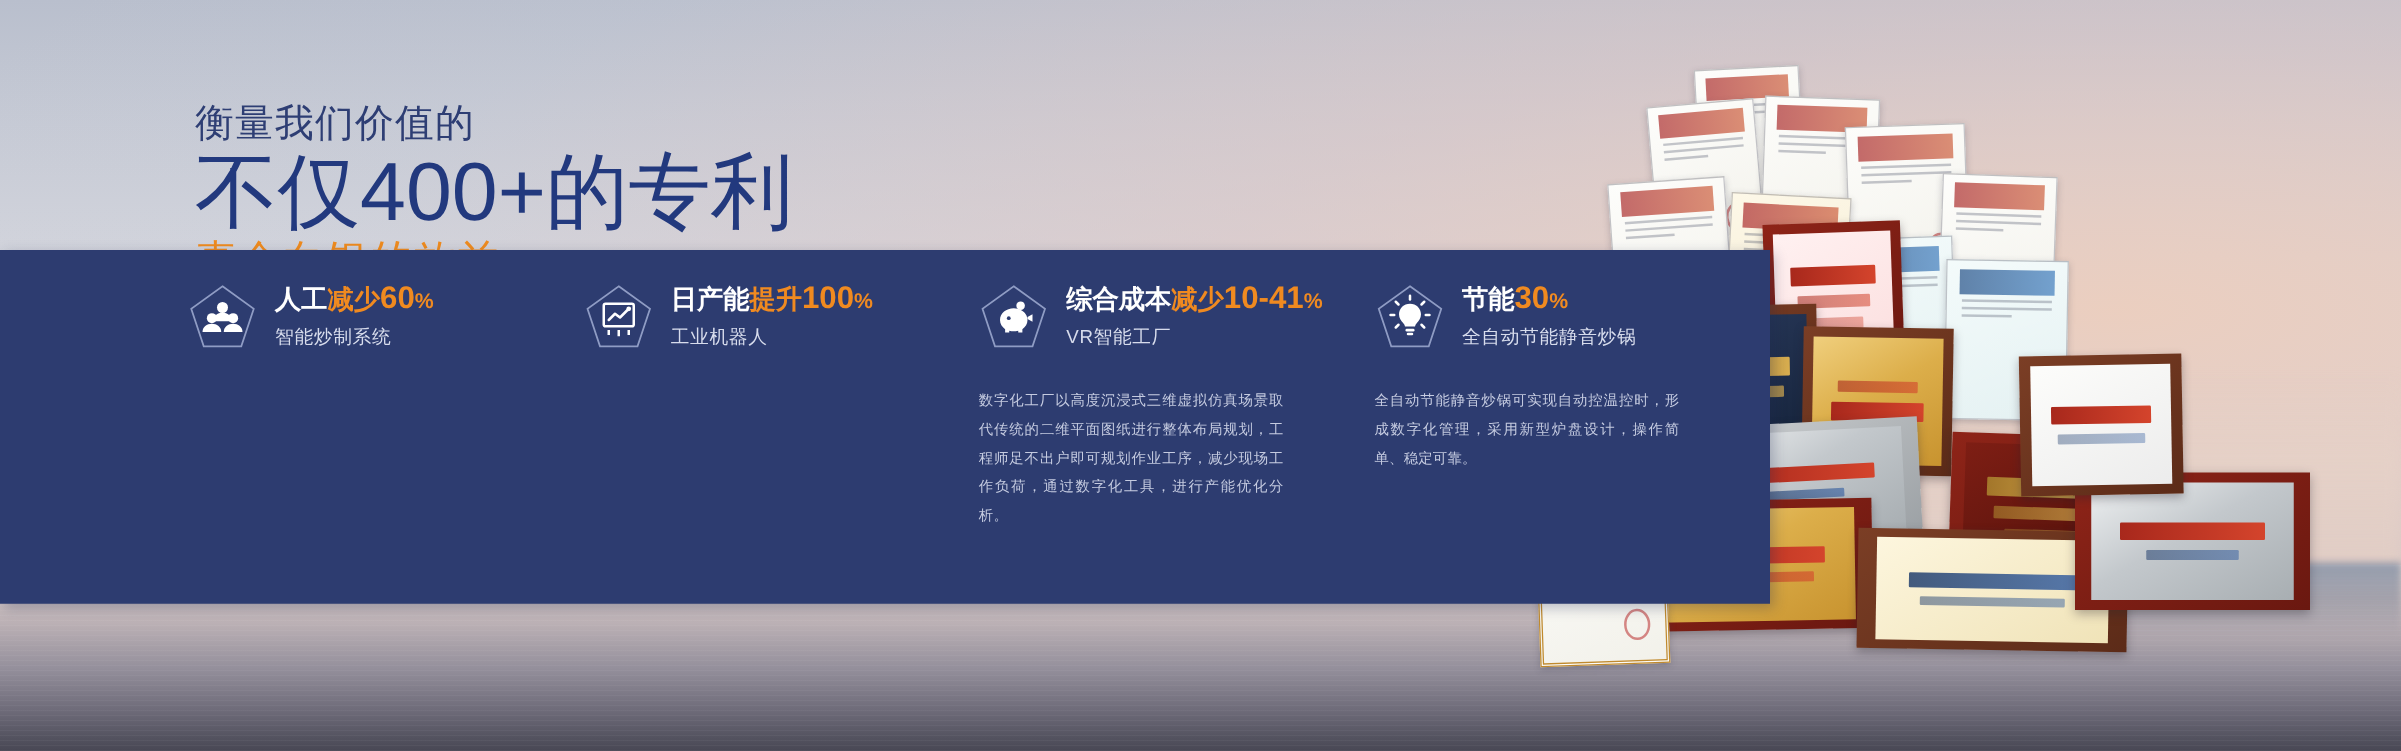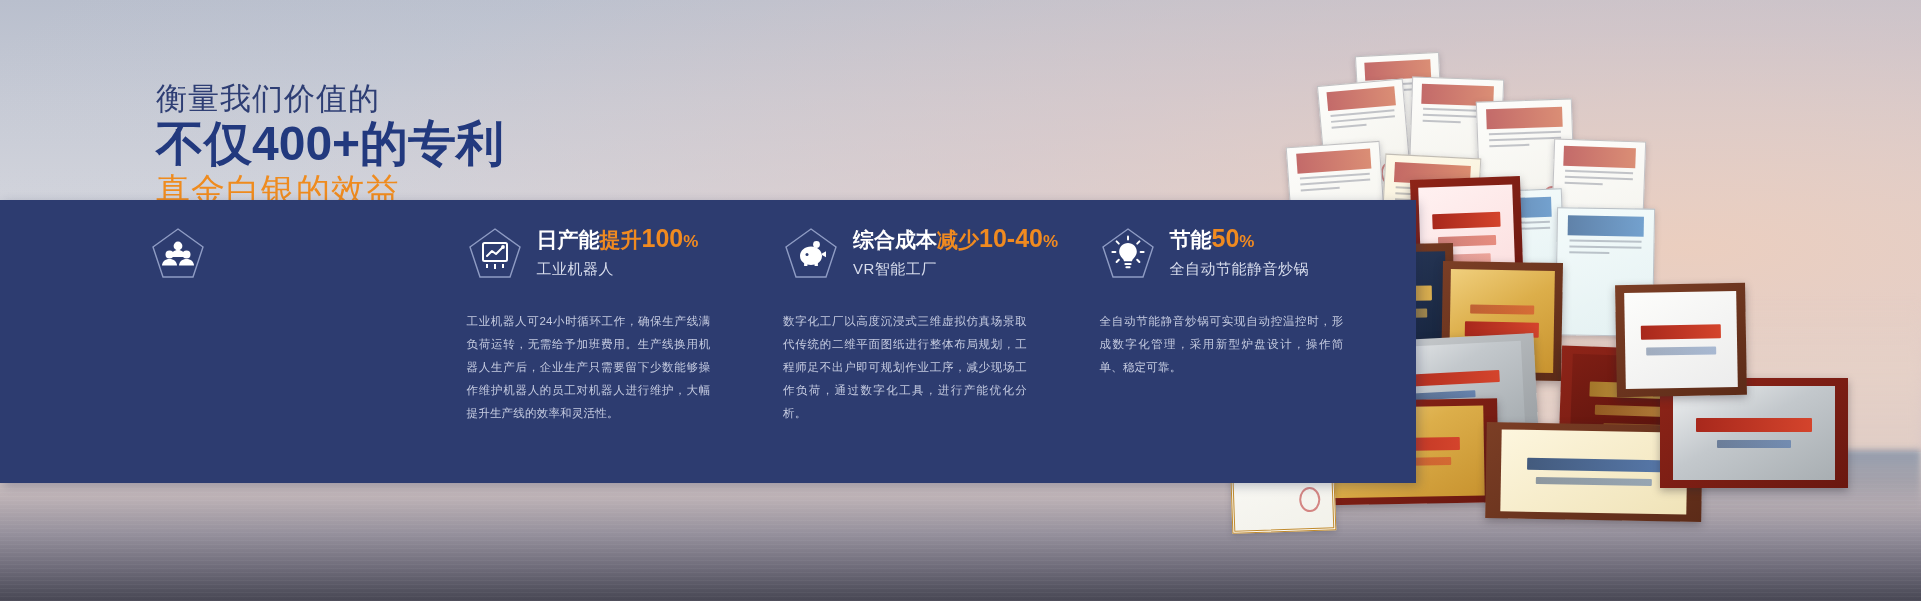--- a/index.html
+++ b/index.html
@@ -50,21 +50,21 @@
     background:linear-gradient(180deg, rgba(120,135,160,0.75), rgba(90,105,132,0.35), rgba(120,130,150,0));
     filter:blur(3px);
   }
 
   
   .headline {
     position:absolute; left:150px; top:78px; width:1180px; height:58px;
     display:flex; align-items:baseline; white-space:nowrap;flex-direction:column;
   }
   .hl-sm  { font-size:31px; color:#2e3e74; letter-spacing:1px; font-weight:400; }
-  .hl-big { font-size:48px; color:#22397e; font-weight:700; letter-spacing:0px; line-height:1; margin:0 6px; }
+  .hl-big { font-size:66px; color:#22397e; font-weight:400; letter-spacing:0px; line-height:1; margin:0 6px; }
   .hl-sm2 { font-size:31px; color:#2e3e74; letter-spacing:1px; font-weight:400; margin-left:6px;}
   .hl-or  { font-size:34px; color:#ef8b1e; font-weight:400; letter-spacing:1px; margin-left:4px; }
 
   
   .panel {
     position:absolute; left:0; top:200px; width:1416px; height:283px;
     background:#2d3c70;
     box-shadow:3px 3px 10px rgba(30,40,80,0.28);
   }
 
@@ -285,20 +285,26 @@
             <svg width="56" height="56" viewBox="0 0 56 56">
               <polygon points="28,3 53,21 43,51 13,51 3,21" fill="none" stroke="#8f9cc4" stroke-width="1.4"></polygon>
               <circle cx="28" cy="20" r="4.4" fill="#fff"></circle>
               <path d="M20.5 31c0-4.2 3.4-7 7.5-7s7.5 2.8 7.5 7z" fill="#fff"></path>
               <circle cx="19.5" cy="28.5" r="4" fill="#fff"></circle>
               <path d="M12 39.5c0-4 3.4-6.6 7.5-6.6s7.5 2.6 7.5 6.6z" fill="#fff"></path>
               <circle cx="36.5" cy="28.5" r="4" fill="#fff"></circle>
               <path d="M29 39.5c0-4 3.4-6.6 7.5-6.6s7.5 2.6 7.5 6.6z" fill="#fff"></path>
             </svg>
           </span>
+          <span class="f-texts">
+            <span class="f-title">
+              <span>人工</span><span class="accent">减少</span><span class="num">60</span><span class="pct">%</span>
+            </span>
+            <div class="f-sub">智能炒制系统</div>
+          </span>
         </div>
       </div>
 
       <div class="feature">
         <div class="f-head">
           <span class="pent">
             <svg width="56" height="56" viewBox="0 0 56 56">
               <polygon points="28,3 53,21 43,51 13,51 3,21" fill="none" stroke="#8f9cc4" stroke-width="1.4"></polygon>
               <rect x="16" y="17" width="24" height="18" rx="1.5" fill="none" stroke="#fff" stroke-width="2"></rect>
               <polyline points="20,30 25,25 29,28 36,21" fill="none" stroke="#fff" stroke-width="2" stroke-linecap="round" stroke-linejoin="round"></polyline>
@@ -308,37 +314,36 @@
               <line x1="36" y1="38" x2="36" y2="42" stroke="#fff" stroke-width="2"></line>
             </svg>
           </span>
           <span class="f-texts">
             <span class="f-title">
               <span>日产能</span><span class="accent">提升</span><span class="num">100</span><span class="pct">%</span>
             </span>
             <div class="f-sub">工业机器人</div>
           </span>
         </div>
-        <div class="f-body">工业机器人可24小时循环工作，确保生产线满负荷运转，无需给予加班费用。生产线换用机器人生产后，企业生产只需要留下少数能够操作维护机器人的员工对机器人进行维护，大幅提升生产线的效率和灵活性。</div>
       </div>
 
       <div class="feature">
         <div class="f-head">
           <span class="pent">
             <svg width="56" height="56" viewBox="0 0 56 56">
               <polygon points="28,3 53,21 43,51 13,51 3,21" fill="none" stroke="#8f9cc4" stroke-width="1.4"></polygon>
               <path d="M17 30c0-5.4 5-9.4 11-9.4 6 0 11 4 11 9.4 0 3-1.6 5.6-4.1 7.3V40h-3.3v-1.5c-1.1.3-2.3.5-3.6.5s-2.5-.2-3.6-.5V40h-3.3v-2.7C18.6 35.6 17 33 17 30z" fill="#fff"></path>
               <path d="M39 27.5l4-2.2v6l-4-2.2z" fill="#fff"></path>
               <circle cx="24" cy="28.5" r="1.5" fill="#2d3c70"></circle>
               <circle cx="33.5" cy="18.5" r="3.4" fill="#fff"></circle>
             </svg>
           </span>
           <span class="f-texts">
             <span class="f-title">
-              <span>综合成本</span><span class="accent">减少</span><span class="num">10-40</span><span class="pct">%</span>
+              <span>综合成本</span><span class="accent">减少</span><span class="num">10-41</span><span class="pct">%</span>
             </span>
             <div class="f-sub">VR智能工厂</div>
           </span>
         </div>
         <div class="f-body">数字化工厂以高度沉浸式三维虚拟仿真场景取代传统的二维平面图纸进行整体布局规划，工程师足不出户即可规划作业工序，减少现场工作负荷，通过数字化工具，进行产能优化分析。</div>
       </div>
 
       <div class="feature">
         <div class="f-head">
           <span class="pent">
@@ -353,21 +358,21 @@
                 <line x1="39.4" y1="15.4" x2="37.2" y2="17.6"></line>
                 <line x1="12.4" y1="26" x2="15.4" y2="26"></line>
                 <line x1="43.6" y1="26" x2="40.6" y2="26"></line>
                 <line x1="16.6" y1="36" x2="18.8" y2="33.8"></line>
                 <line x1="39.4" y1="36" x2="37.2" y2="33.8"></line>
               </g>
             </svg>
           </span>
           <span class="f-texts">
             <span class="f-title">
-              <span>节能</span><span class="accent"></span><span class="num">50</span><span class="pct">%</span>
+              <span>节能</span><span class="accent"></span><span class="num">30</span><span class="pct">%</span>
             </span>
             <div class="f-sub">全自动节能静音炒锅</div>
           </span>
         </div>
         <div class="f-body">全自动节能静音炒锅可实现自动控温控时，形成数字化管理，采用新型炉盘设计，操作简单、稳定可靠。</div>
       </div>
 
     </div>
   </div>
 

